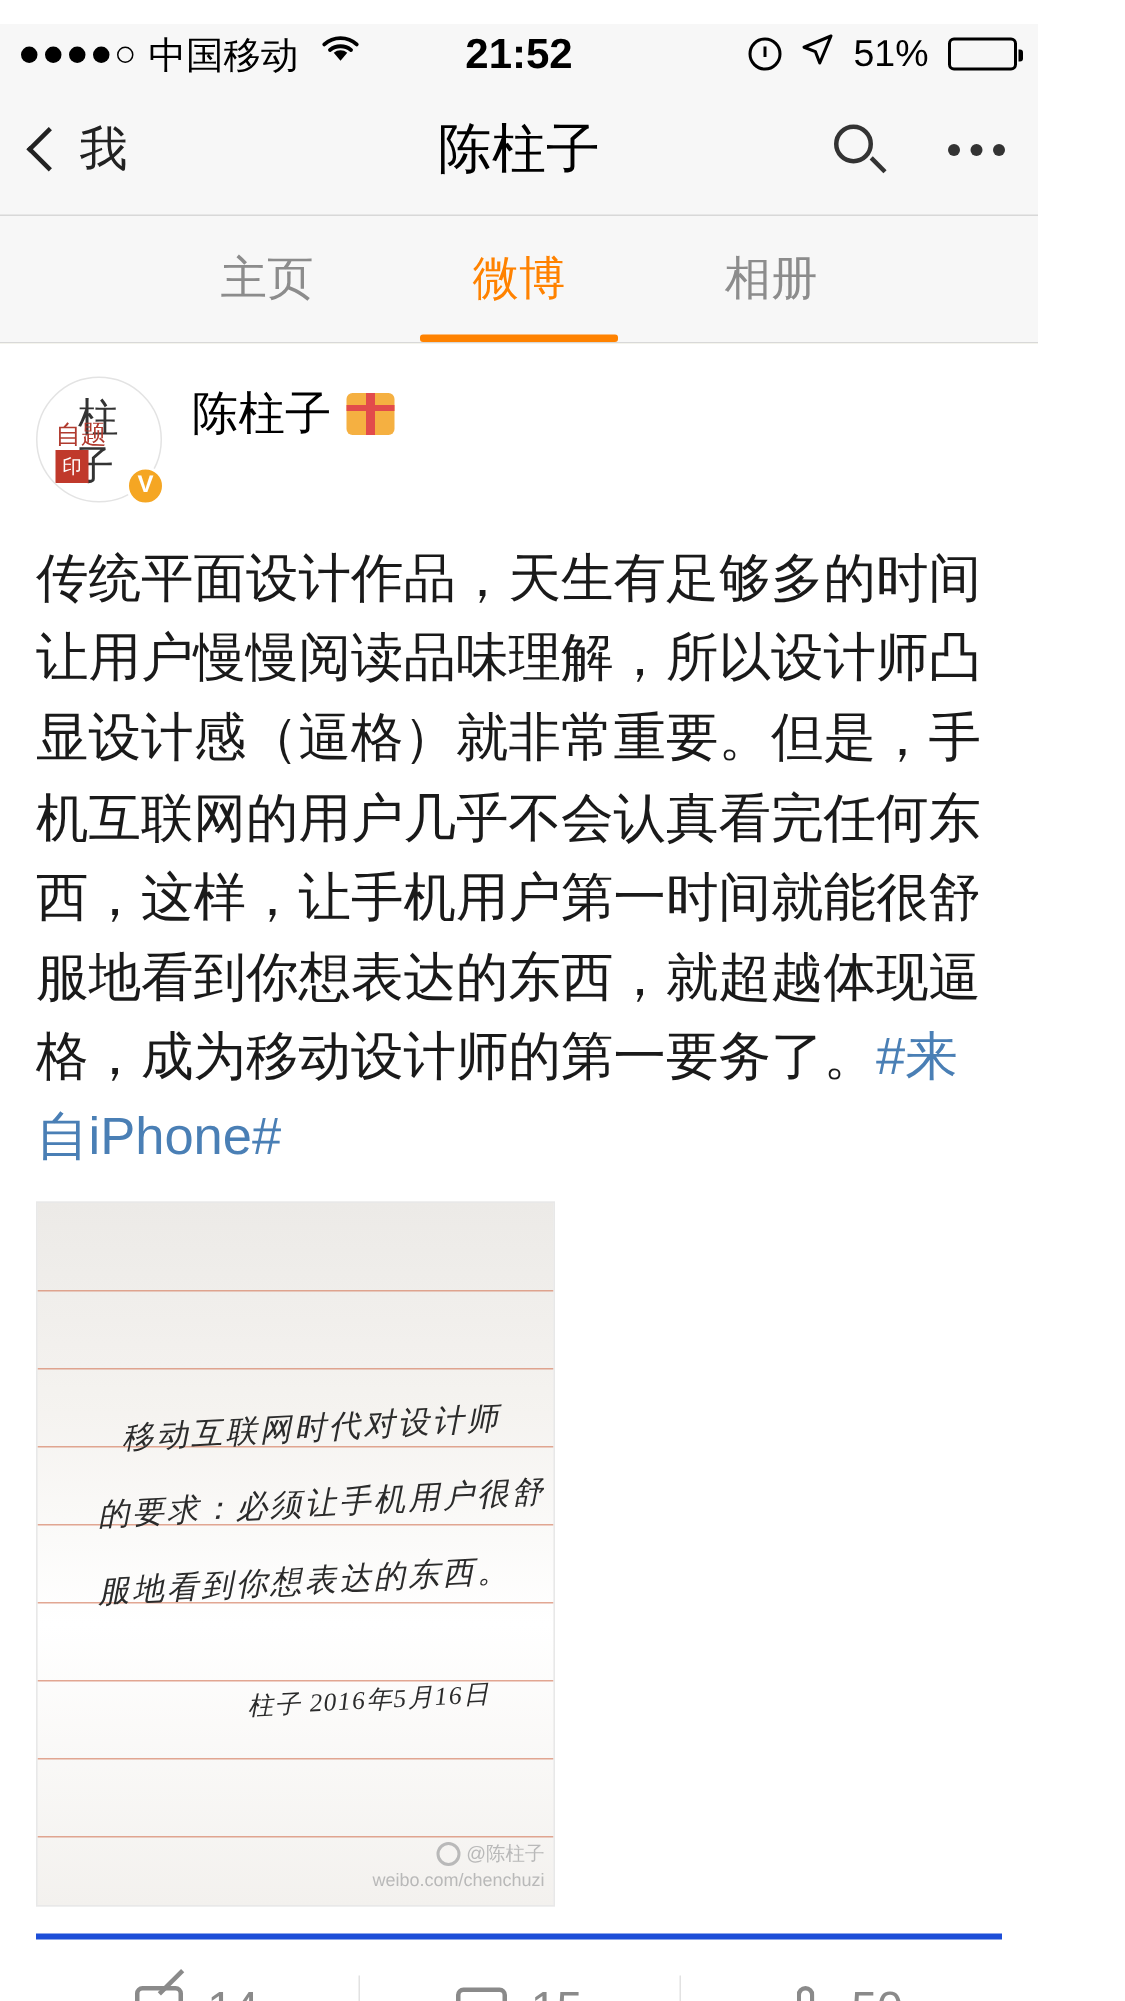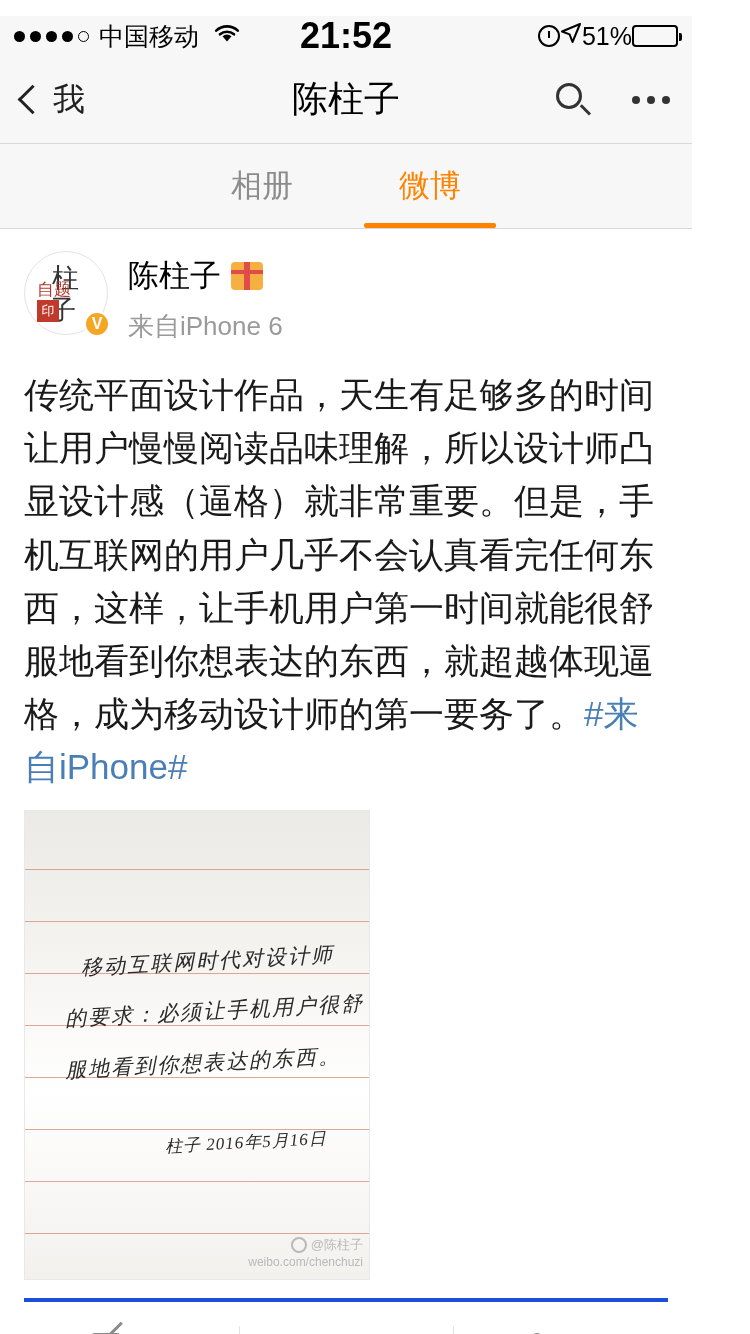--- a/index.html
+++ b/index.html
@@ -61,28 +61,28 @@
     letter-spacing: 0;
   }
   .wifi {
     margin-left: 4px;
   }
   .sb-center {
     position: absolute;
     left: 0;
     right: 0;
     text-align: center;
-    font-size: 36px;
+    font-size: 28px;
     font-weight: bold;
   }
   .sb-right {
     margin-left: auto;
     display: flex;
     align-items: center;
-    gap: 0;
+    gap: 13px;
     position: relative;
     z-index: 2;
   }
   .lock-icon {
     width: 22px;
     height: 22px;
     border: 2px solid #000;
     border-radius: 50%;
     position: relative;
     box-sizing: border-box;
@@ -574,44 +574,46 @@
       <span class="more-icon">
         <span></span>
           <span></span>
           <span></span>
       </span>
     </div>
   </div>
 
   <div class="tabs">
     <div class="tab">
-      <span>相册</span>
+      <span>主页</span>
     </div>
     <div class="tab active">
       <span>微博</span>
+    </div>
+    <div class="tab">
+      <span>相册</span>
     </div>
   </div>
 
   <div class="post">
     <div class="post-head">
       <div class="avatar-wrap">
         <div class="avatar">
           <span class="seal-ch c1">柱</span>
           <span class="seal-ch c2">子</span>
           <span class="red-small">自题</span>
           <span class="red-block">印</span>
         </div>
         <span class="v-badge">V</span>
       </div>
       <div class="author-block">
         <div class="author-row">
           <span class="author-name">陈柱子</span>
           <span class="member-badge"></span>
         </div>
-        <div class="from-line">来自iPhone 6</div>
       </div>
     </div>
 
     <div class="post-text"><span>传统平面设计作品，天生有足够多的时间让用户慢慢阅读品味理解，所以设计师凸显设计感（逼格）就非常重要。但是，手机互联网的用户几乎不会认真看完任何东西，这样，让手机用户第一时间就能很舒服地看到你想表达的东西，就超越体现逼格，成为移动设计师的第一要务了。</span><span class="topic">#来自iPhone#</span></div>
 
     <div class="post-image">
       <div class="paper"></div>
       <div class="rule" style="top:58px"></div>
       <div class="rule" style="top:110px"></div>
       <div class="rule" style="top:162px"></div>

